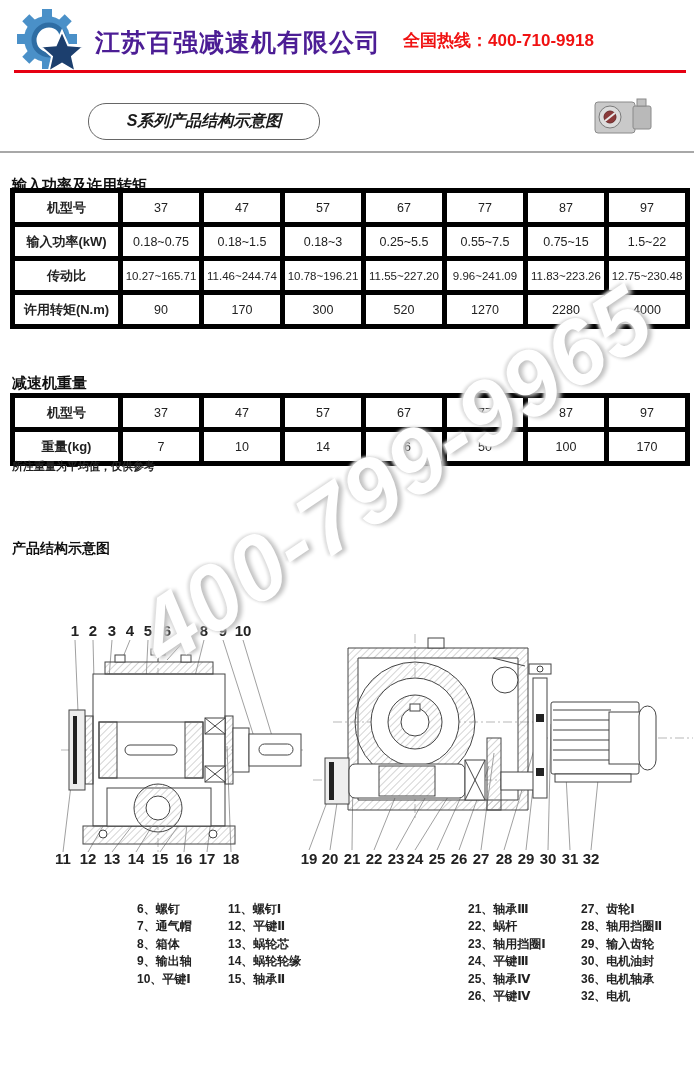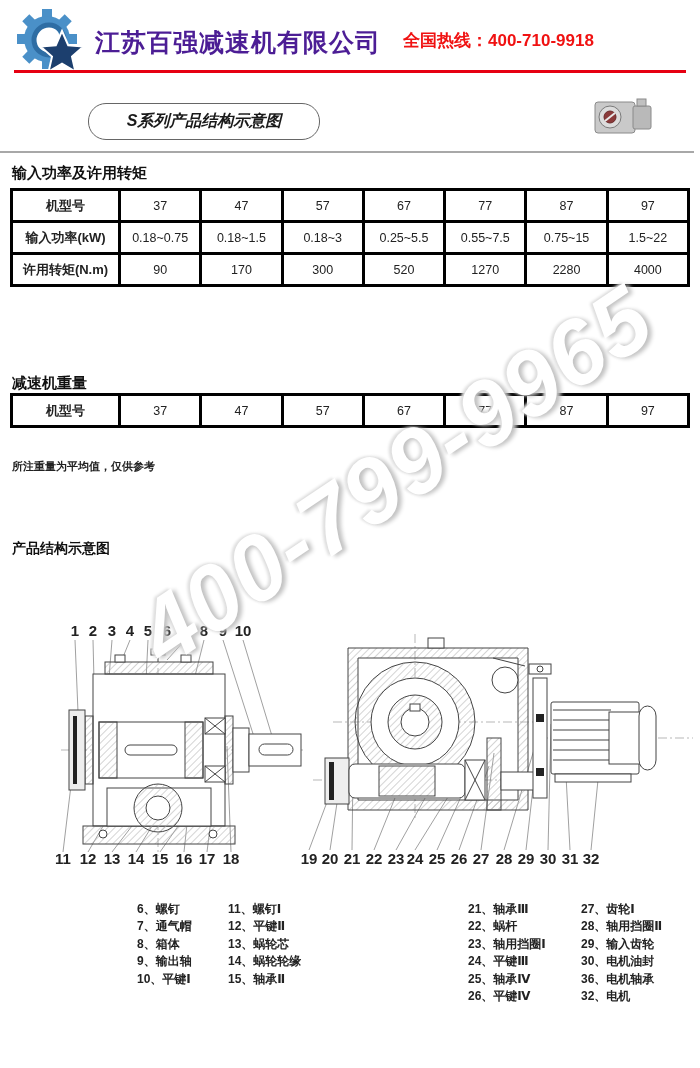--- a/index.html
+++ b/index.html
@@ -14,21 +14,21 @@
   .red-line { position:absolute; left:14px; top:70px; width:672px; height:3px; background:#e60012; }
   
   .series-box { position:absolute; left:88px; top:103px; width:230px; height:35px; border:1px solid #666; border-radius:18px;
     display:flex; align-items:center; justify-content:center; font-size:16px; font-weight:bold; font-style:italic; color:#1a1a1a; }
   .product-thumb { position:absolute; left:593px; top:91px; }
   .gray-line { position:absolute; left:0px; top:151px; width:694px; height:2px; background:#a8a8a8; }
   
   .sec-heading { position:absolute; left:12px; font-size:15px; font-weight:bold; color:#111; white-space:nowrap; }
   
   .spec-table { position:absolute; left:10px; width:680px; border-collapse:collapse; table-layout:fixed; background:#fff; }
-  .spec-table td, .spec-table th { border:3px solid #000000; height:29px; text-align:center; vertical-align:middle;
+  .spec-table td, .spec-table th { border:5px solid #000000; height:29px; text-align:center; vertical-align:middle;
     font-size:12.5px; color:#222; padding:0 1px; overflow:hidden; white-space:nowrap; }
   .spec-table th { font-weight:bold; font-size:13px; }
   .structure-cell { word-spacing:20px; font-size:13px; letter-spacing:1px; }
   .note { position:absolute; left:12px; top:459px; font-size:11px; font-weight:bold; color:#222; }
   
   .watermark { position:absolute; left:55px; top:405px; width:680px; height:140px; display:flex; align-items:center; justify-content:center;
     transform:rotate(-34deg); font-size:92px; font-weight:bold; font-style:italic; color:#ffffff; white-space:nowrap;
     text-shadow:3px 3px 4px #c2c2c2, -2px -2px 3px #dedede; letter-spacing:2px; z-index:20; pointer-events:none; }
   
   .diagram-left  { position:absolute; left:55px;  top:618px; }
@@ -74,21 +74,21 @@
   <svg class="product-thumb" width="64" height="50" viewBox="0 0 64 50">
     <rect x="2" y="11" width="40" height="31" rx="3" fill="#c9c9c9" stroke="#8a8a8a"></rect>
     <rect x="40" y="15" width="18" height="23" rx="2" fill="#b9b9b9" stroke="#8a8a8a"></rect>
     <rect x="44" y="8" width="9" height="7" fill="#c0c0c0" stroke="#8a8a8a"></rect>
     <circle cx="17" cy="26" r="11" fill="#dcdcdc" stroke="#7a7a7a"></circle>
     <circle cx="17" cy="26" r="6" fill="#8b3a3a" stroke="#6a2a2a"></circle>
     <line x1="12" y1="30" x2="22" y2="22" stroke="#e8e8e8" stroke-width="2"></line>
   </svg>
   <div class="gray-line"></div>
 
-  <div class="sec-heading" style="top:164px;text-align:right;">输入功率及许用转矩</div>
+  <div class="sec-heading" style="top:176px;text-align:right;">输入功率及许用转矩</div>
   <table class="spec-table" style="top:188px;">
     <colgroup>
         <col style="width:108px;">
         <col>
         <col>
         <col>
         <col>
         <col>
         <col>
         <col>
@@ -108,20 +108,30 @@
       <th>输入功率(kW)</th>
       <td>0.18~0.75</td>
       <td>0.18~1.5</td>
       <td>0.18~3</td>
       <td>0.25~5.5</td>
       <td>0.55~7.5</td>
       <td>0.75~15</td>
       <td>1.5~22</td>
     </tr>
     <tr>
+      <th>传动比</th>
+      <td style="font-size:11.5px;">10.27~165.71</td>
+      <td style="font-size:11.5px;">11.46~244.74</td>
+      <td style="font-size:11.5px;">10.78~196.21</td>
+      <td style="font-size:11.5px;">11.55~227.20</td>
+      <td style="font-size:11.5px;">9.96~241.09</td>
+      <td style="font-size:11.5px;">11.83~223.26</td>
+      <td style="font-size:11.5px;">12.75~230.48</td>
+    </tr>
+    <tr>
       <th>许用转矩(N.m)</th>
       <td>90</td>
       <td>170</td>
       <td>300</td>
       <td>520</td>
       <td>1270</td>
       <td>2280</td>
       <td>4000</td>
     </tr>
   </tbody>
@@ -142,20 +152,30 @@
     <tbody>
         <tr>
       <th>机型号</th>
       <td>37</td>
       <td>47</td>
       <td>57</td>
       <td>67</td>
       <td>77</td>
       <td>87</td>
       <td>97</td>
+    </tr>
+    <tr>
+      <th>重量(kg)</th>
+      <td>7</td>
+      <td>10</td>
+      <td>14</td>
+      <td>26</td>
+      <td>50</td>
+      <td>100</td>
+      <td>170</td>
     </tr>
   </tbody>
     </table>
   <div class="note">所注重量为平均值，仅供参考</div>
 
   <div class="watermark">400-799-9965</div>
 
   <div class="sec-heading" style="top:540px; font-size:14px;">产品结构示意图</div>
 
   <svg class="diagram-left" width="252" height="252" viewBox="0 0 252 252">

